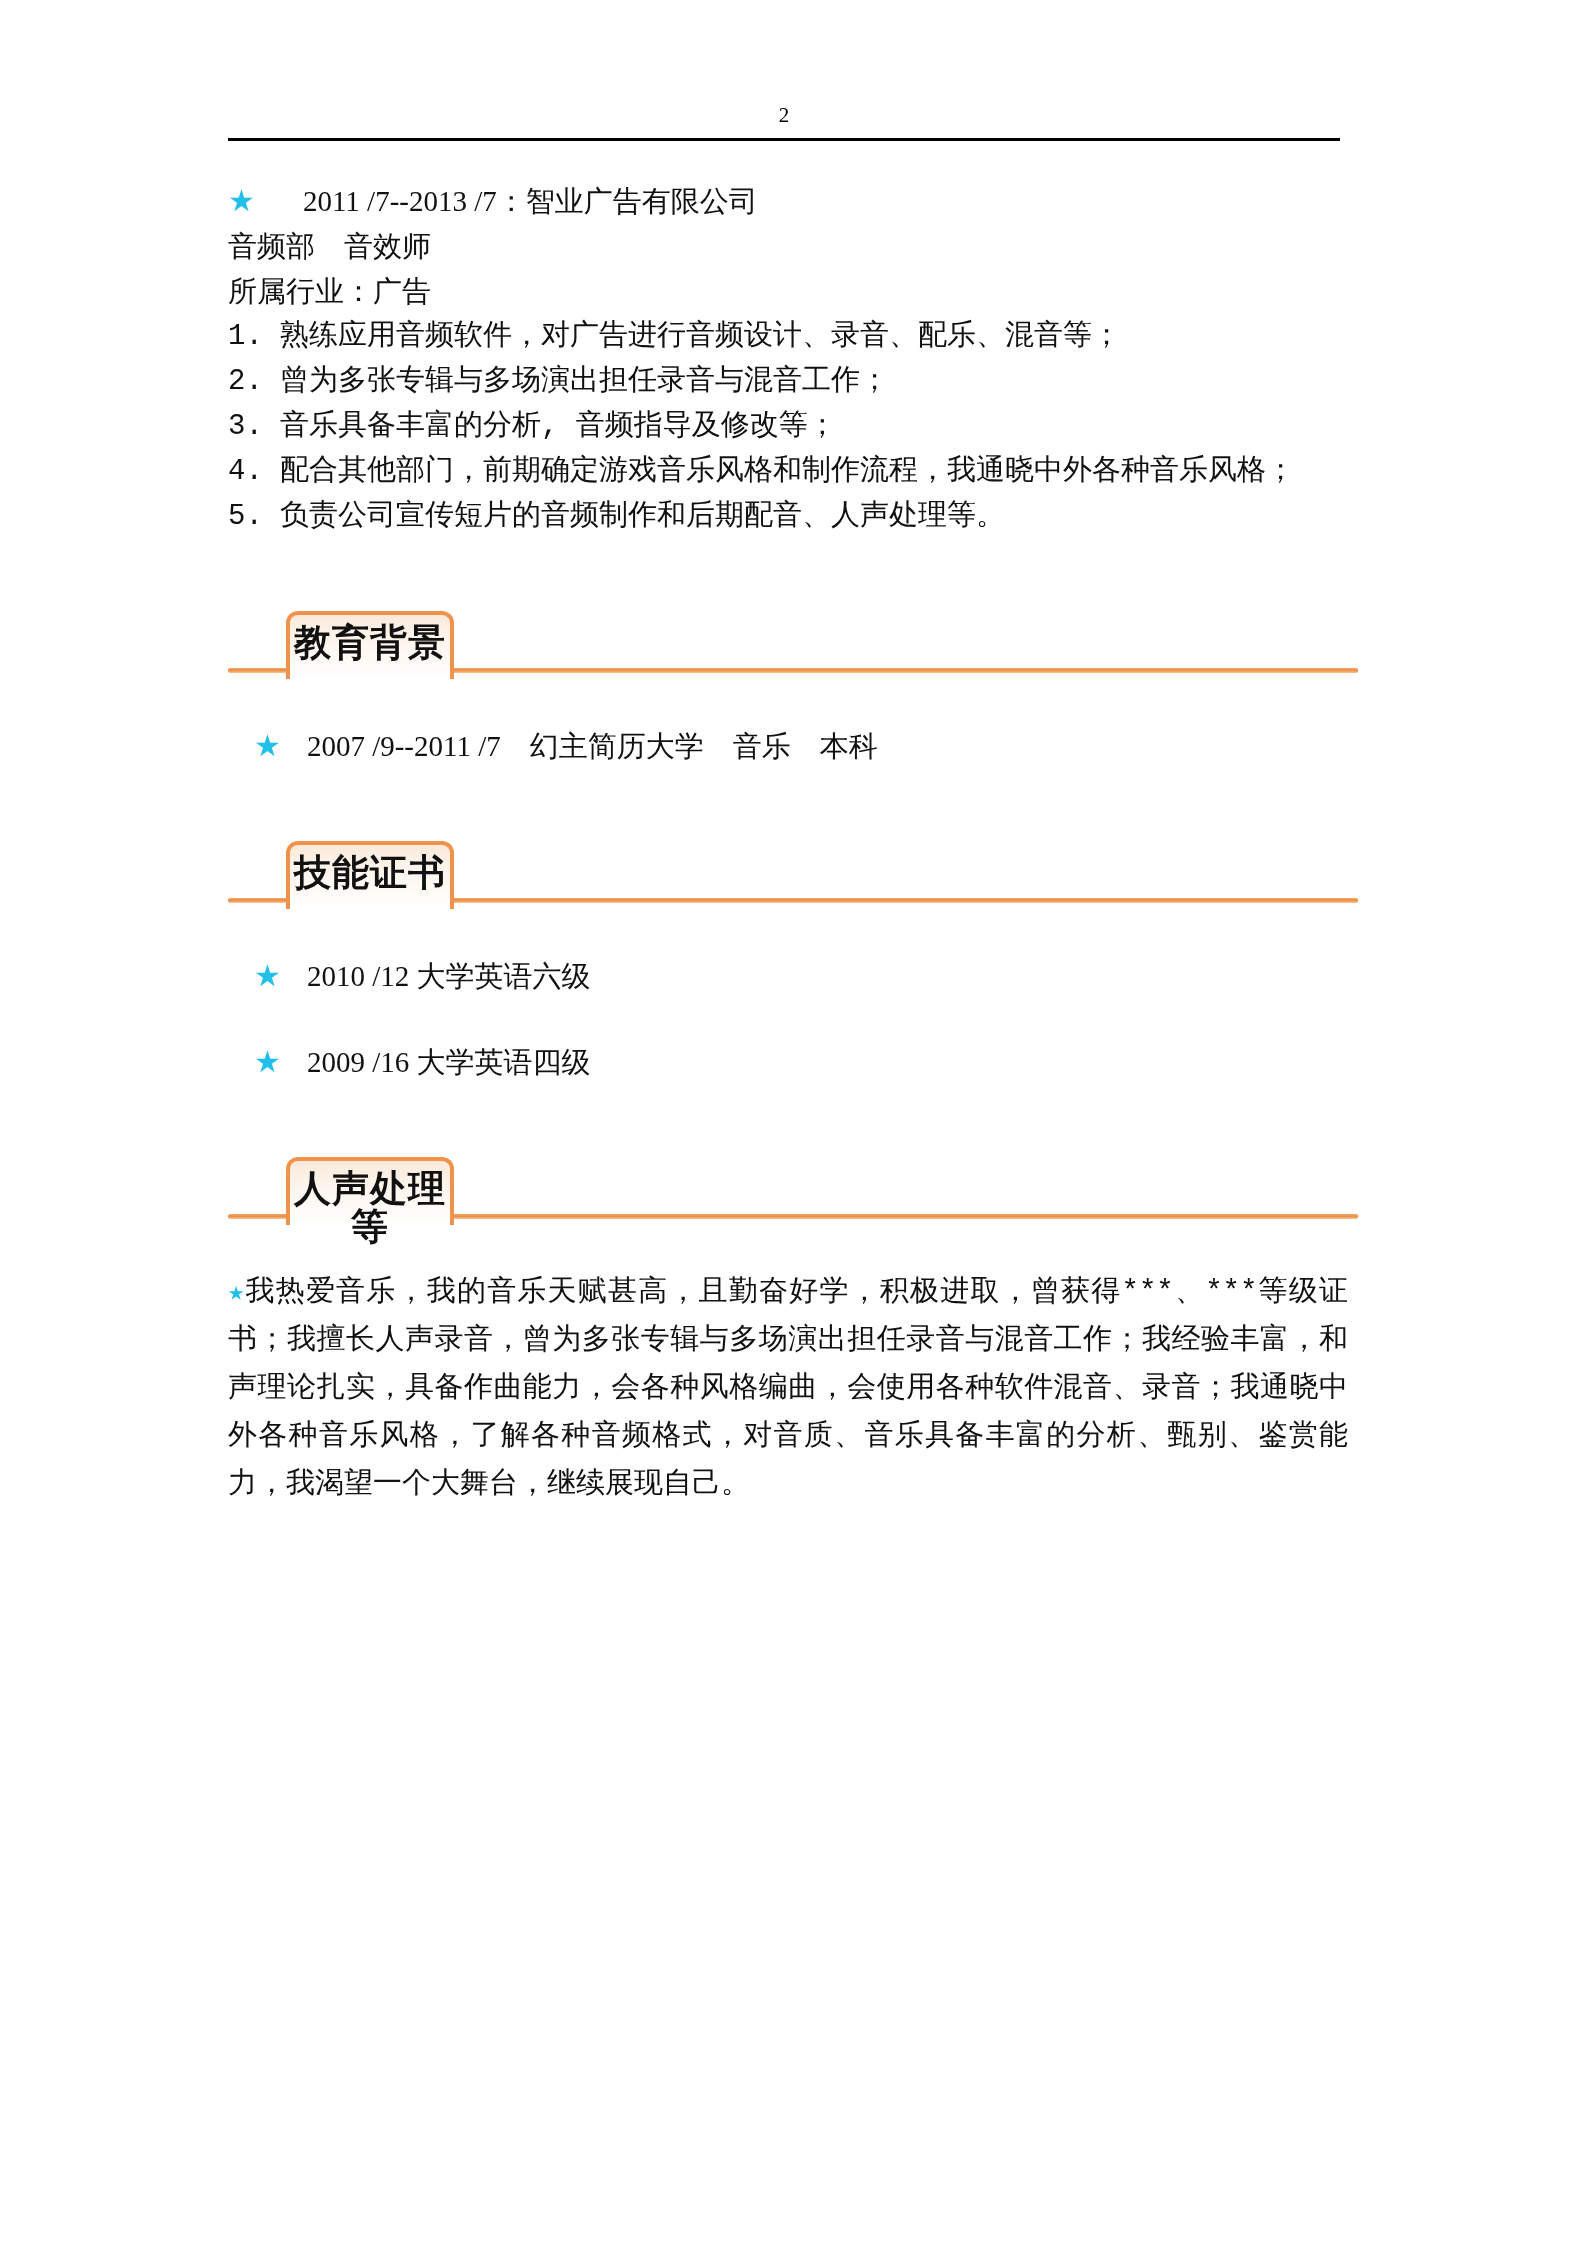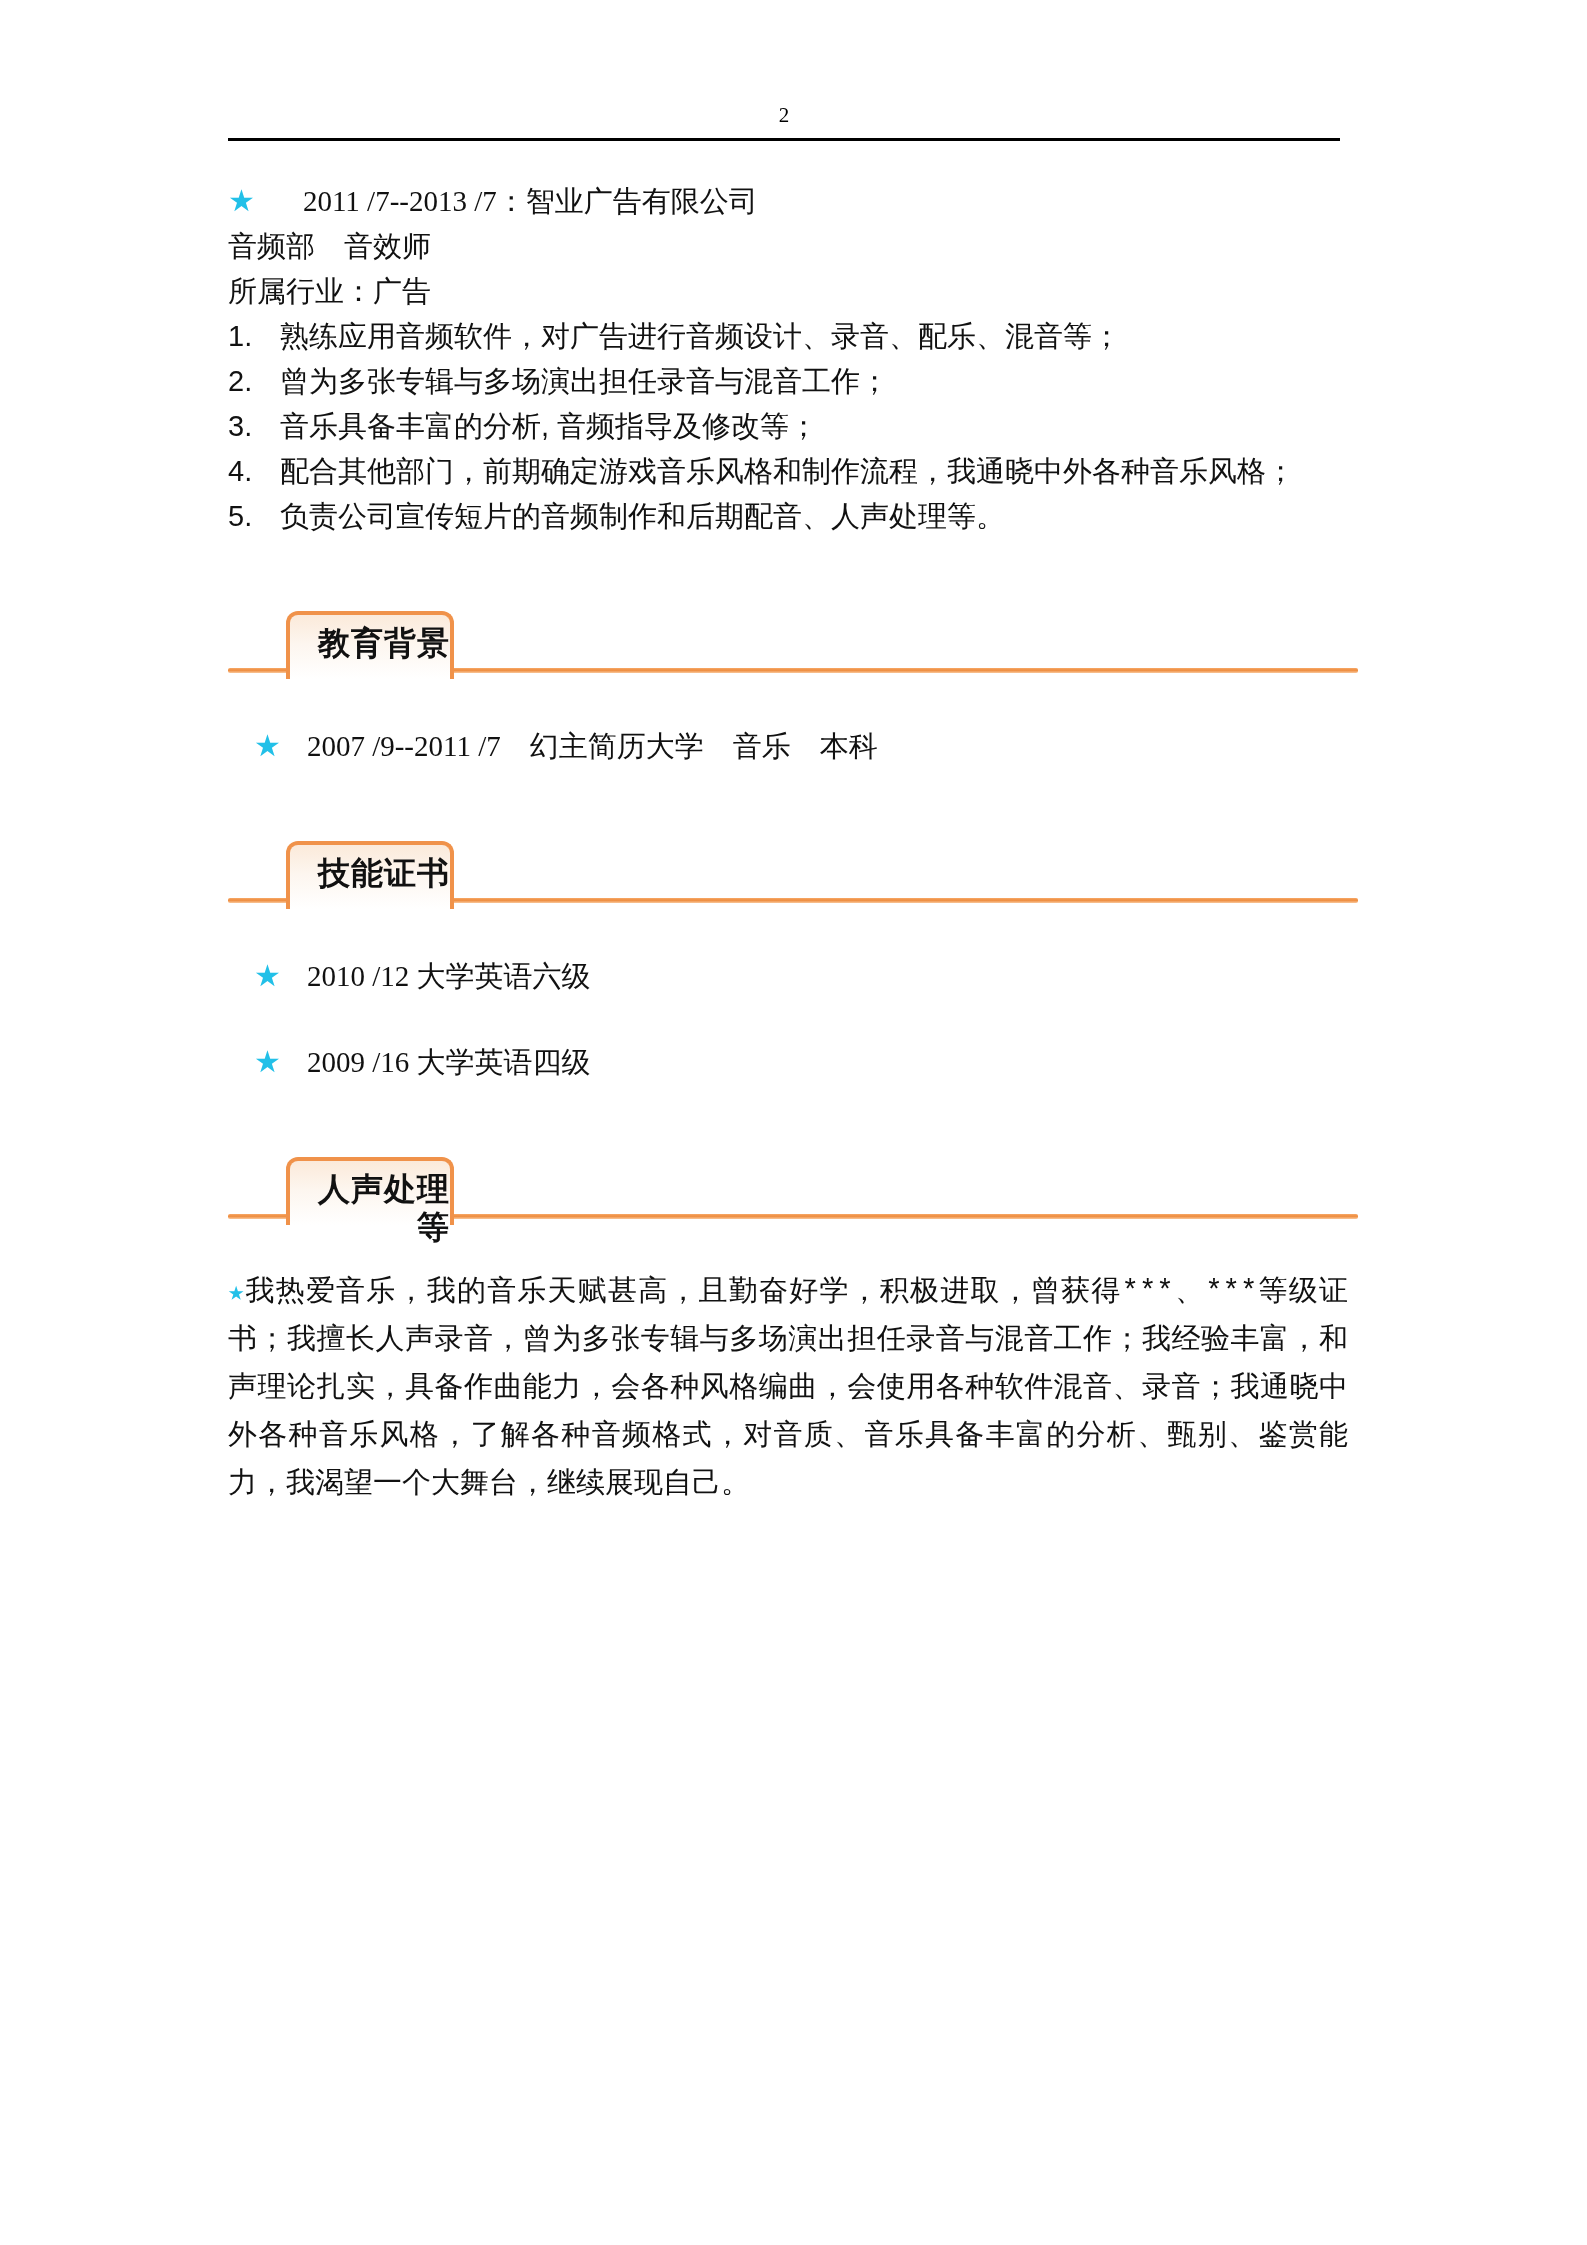--- a/index.html
+++ b/index.html
@@ -74,21 +74,21 @@
     color: #111111;
   }
 
   .num-list {
     margin: 0;
     padding: 0;
     list-style: none;
   }
 
   .num-block {
-    font-family: Liberation Sans, sans-serif;
+    font-family: Liberation Mono, monospace;
     font-size: 29px;
     line-height: 45px;
     color: #111111;
     text-indent: 0;
   }
   .num-block .idx { display: inline-block; width: 52px; }
 
   
   .section-head {
     position: relative;
@@ -115,24 +115,24 @@
     border-bottom: none;
     border-top-left-radius: 12px;
     border-top-right-radius: 12px;
     background: linear-gradient(to bottom, #FBEADA 0%, #FDF6EF 45%, #FFFFFF 100%);
     z-index: 2;
   }
   .section-tab .label {
     position: absolute;
     left: 0; right: 0;
     top: 9px;
-    text-align: right;
+    text-align: center;
     font-family: "Liberation Serif", "DejaVu Serif", serif;
     font-weight: bold;
-    font-size: 32px;
+    font-size: 37px;
     line-height: 38px;
     color: #111111;
     letter-spacing: 1px;
   }
   
   .section-tab-mask {
     position: absolute;
     left: 62px;
     bottom: 1px;
     width: 160px;

